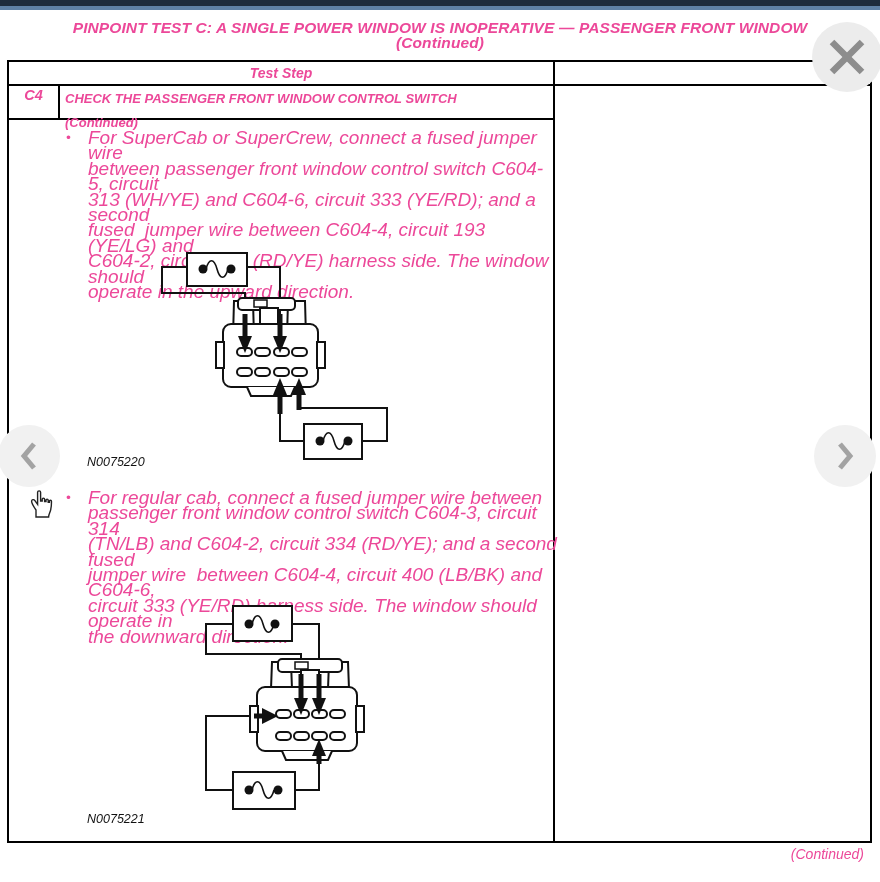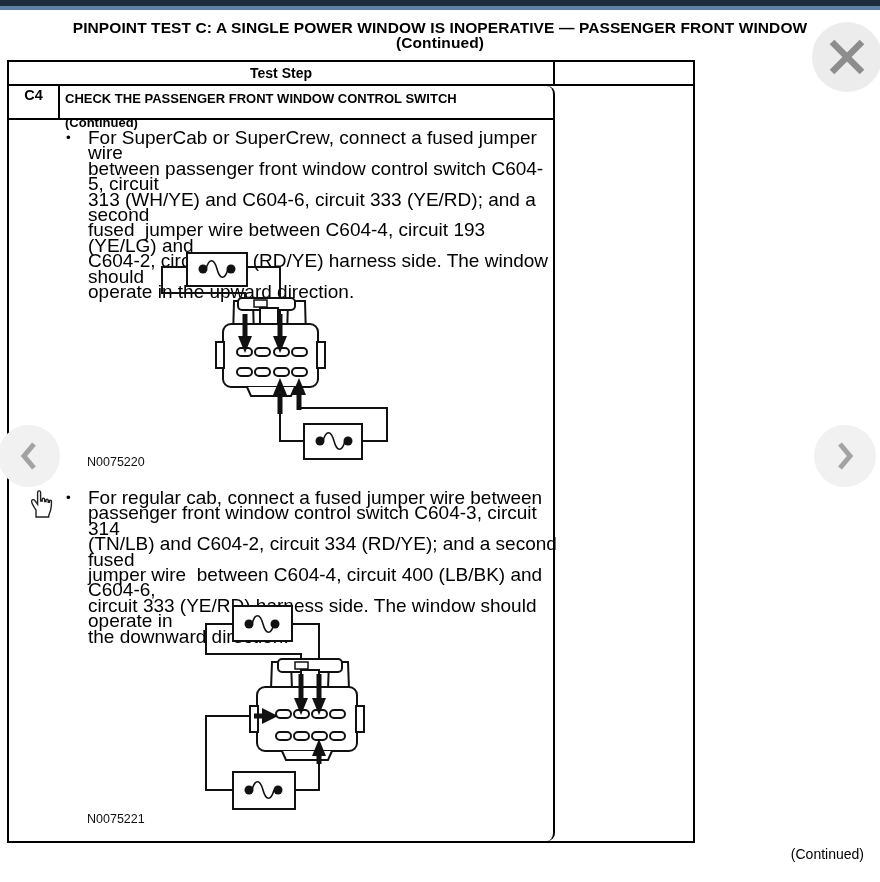--- a/index.html
+++ b/index.html
@@ -1,30 +1,30 @@
 <!DOCTYPE html>
 <html><head>
 <meta charset="utf-8">
 <style>
   html,body{margin:0;padding:0;background:#fff;}
   .page{position:relative;width:880px;height:882px;background:#fff;overflow:hidden;
-        font-family:"Liberation Sans",sans-serif;color:#000000;}
+        font-family:"Liberation Sans",sans-serif;color:#ec4899;font-style:italic;}
   .top-bar{position:absolute;top:0;left:0;width:100%;height:6px;background:#1d2c3c;}
   .top-bar-accent{position:absolute;top:6px;left:0;width:100%;height:4px;background:#5e81a5;}
   .doc-title{position:absolute;top:20px;left:0;width:100%;text-align:center;
              font-weight:bold;font-size:15.5px;line-height:15px;letter-spacing:.1px;}
   
-  .pinpoint-table{position:absolute;left:7px;top:60px;width:688px;height:783px;
+  .pinpoint-table{position:absolute;left:7px;top:60px;width:865px;height:783px;
                   border:2px solid #000;box-sizing:border-box;display:flex;flex-direction:column;}
   .thead{display:flex;height:22px;border-bottom:2px solid #000;font-weight:bold;font-size:14px;flex:0 0 auto;}
   .th{display:flex;align-items:center;justify-content:center;box-sizing:border-box;}
   .th-test{width:546px;border-right:2px solid #000;}
   .th-result{flex:1;}
   .tbody{display:flex;flex:1;min-height:0;}
-  .left-col{width:546px;border-right:2px solid #000;box-sizing:border-box;display:flex;flex-direction:column;border-radius:8px;}
+  .left-col{width:546px;border-right:2px solid #000;box-sizing:border-box;display:flex;flex-direction:column;}
   .right-col{flex:1;}
   .step-row{display:flex;height:34px;border-bottom:2px solid #000;flex:0 0 auto;box-sizing:border-box;}
   .step-id{width:51px;border-right:2px solid #000;box-sizing:border-box;font-weight:bold;
            font-size:14.5px;display:flex;justify-content:center;padding-top:1px;}
   .step-title{flex:1;font-weight:bold;font-size:13px;line-height:24px;padding:1px 5px;white-space:pre-wrap;}
   .step-content{position:relative;flex:1;}
   .bullet{position:absolute;left:57px;display:flex;}
   .bullet-dot{width:22px;font-size:13.5px;line-height:15.4px;}
   .bullet-text{width:470px;font-size:19px;line-height:15.4px;white-space:pre-wrap;}
   .bullet-1{top:10px;}

